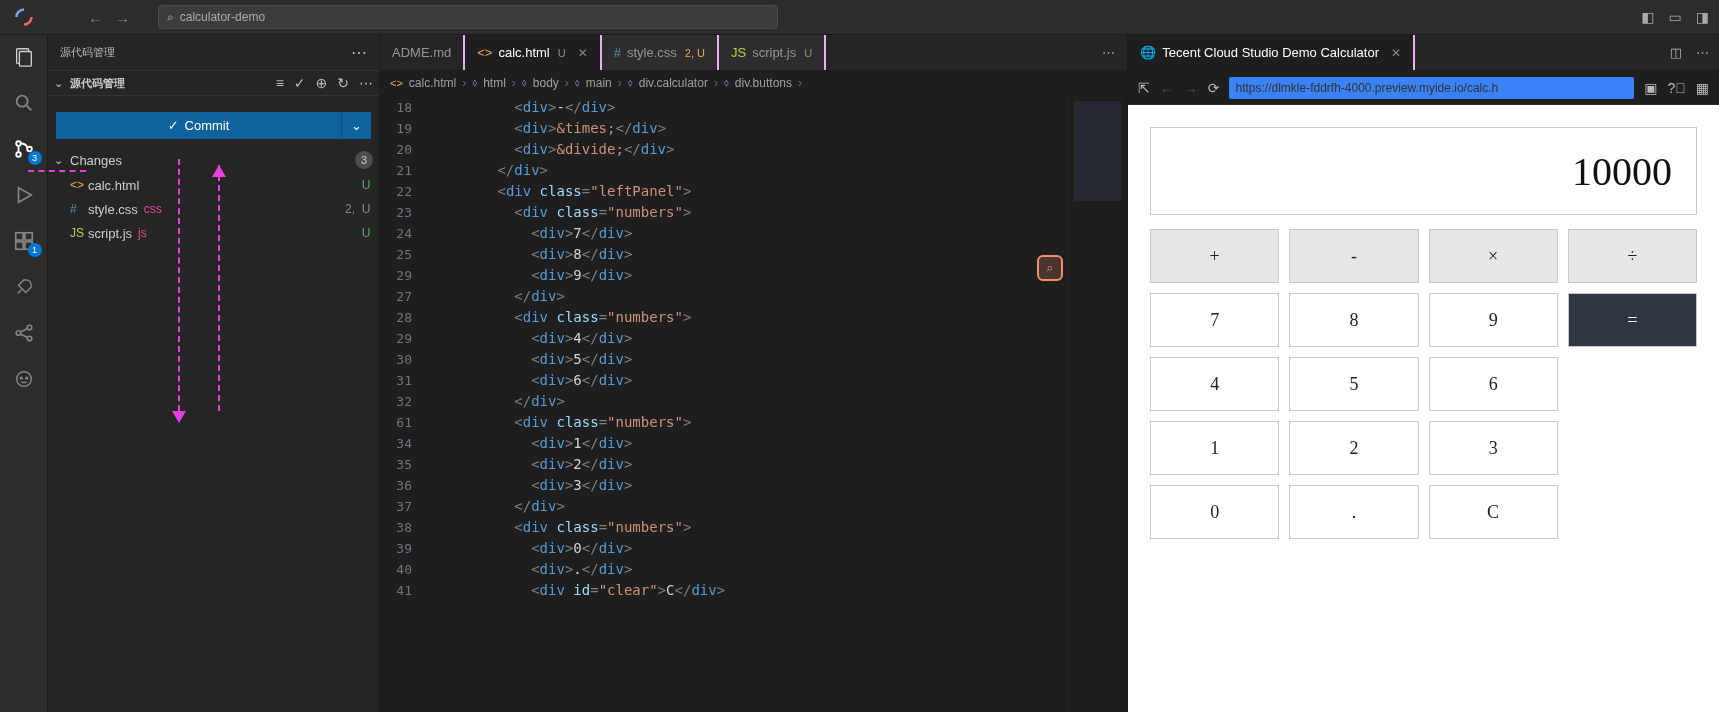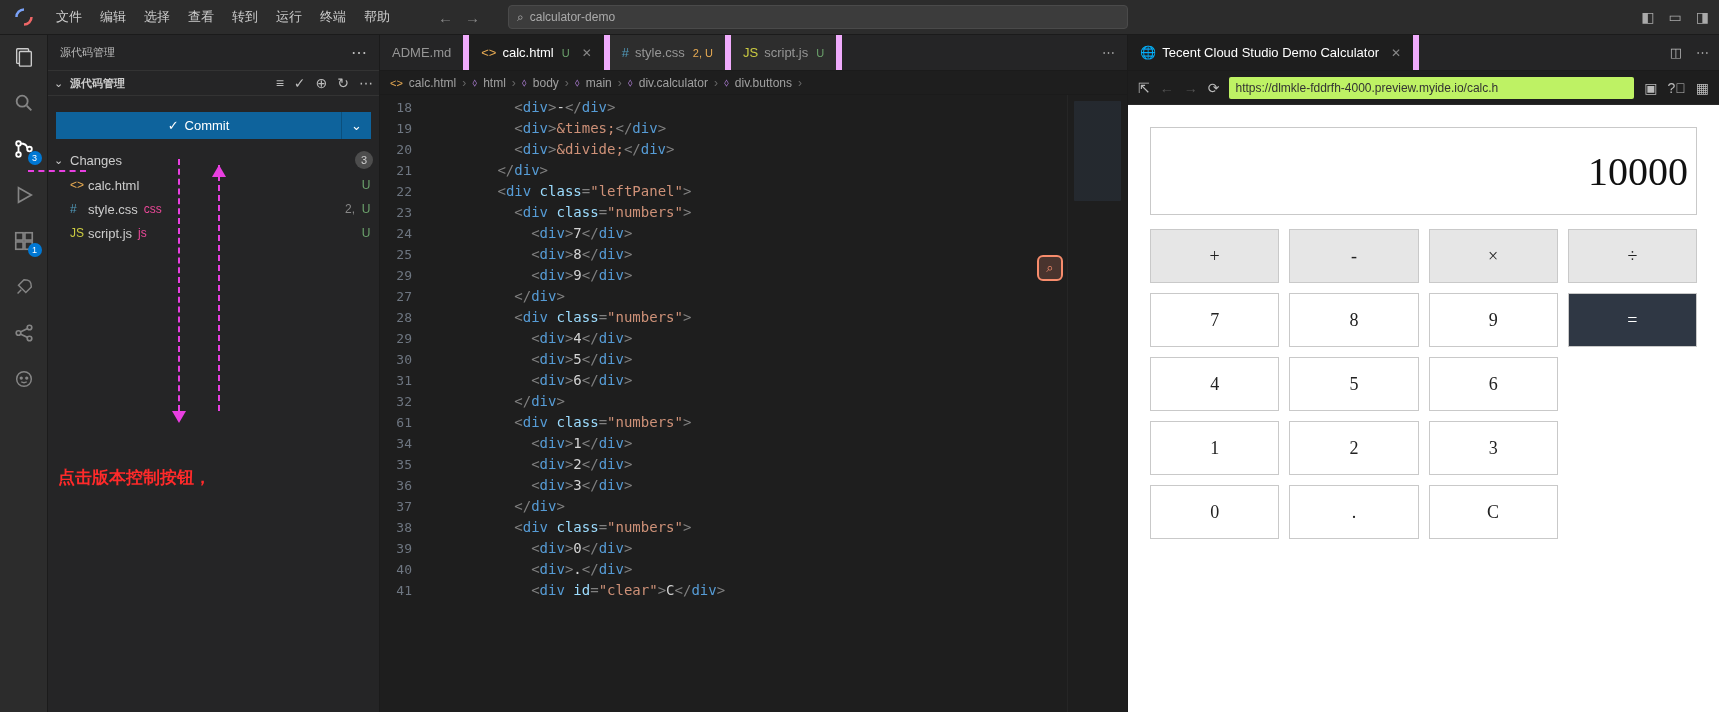--- a/index.html
+++ b/index.html
@@ -58,21 +58,21 @@
   
   .annotation{position:absolute; left:10px; bottom:222px; color:#ff2a2a; font-size:17px; font-weight:600; line-height:1.5; pointer-events:none; font-family:"Microsoft YaHei",sans-serif;}
   
   
   .arrow-dash{position:absolute; border:2px dashed #e93fe1; pointer-events:none;}
   .arrow-head{position:absolute; width:0; height:0; pointer-events:none;}
   
   
   .editor-group{flex:1; display:flex; flex-direction:column; min-width:0;}
   .tabs-row{height:36px; background:#252526; display:flex; align-items:stretch; border-bottom:1px solid #1b1b1b;}
-  .tab{display:flex; align-items:center; gap:6px; padding:0 12px; background:#2d2d2d; color:#969696; font-size:13px; cursor:pointer; border-right:6px solid #f0abfc; white-space:nowrap;}
+  .tab{display:flex; align-items:center; gap:6px; padding:0 12px; background:#2d2d2d; color:#969696; font-size:13px; cursor:pointer; border-right:2px solid #f0abfc; white-space:nowrap;}
   .tab.active{background:#1e1e1e; color:#fff; border-bottom:none;}
   .tab .status{font-size:11px; margin-left:2px;}
   .tab .close{margin-left:6px; font-size:12px; color:#888;}
   .tab.hidden-left{background:#252526;}
   .tabs-row .dots{margin-left:auto; padding:0 12px; display:flex; align-items:center; color:#bbb; cursor:pointer;}
   .breadcrumb{height:24px; background:#1e1e1e; display:flex; align-items:center; padding:0 10px; font-size:12px; color:#a0a0a0; gap:4px; border-bottom:1px solid #1b1b1b; white-space:nowrap; overflow:hidden;}
   .breadcrumb .sep{color:#666; margin:0 2px;}
   .breadcrumb .bicon{font-size:11px; margin-right:2px;}
   .editor-body{flex:1; display:flex; background:#1e1e1e; position:relative; overflow:hidden;}
   .gutter{width:50px; text-align:right; color:#6e7681; font-size:13px; padding-top:2px; padding-right:18px; font-family:Consolas,monospace; line-height:21px;}
@@ -86,55 +86,45 @@
   .highlight-marker{position:absolute; right:64px; top:160px; width:26px; height:26px; border:2px solid #f78c6c; border-radius:6px; background:rgba(247,140,108,.2); display:flex; align-items:center; justify-content:center; color:#f78c6c;}
   
   
   .preview-panel{width:592px; display:flex; flex-direction:column; background:#1e1e1e; border-left:1px solid #1b1b1b;}
   .preview-tabs{height:36px; display:flex; align-items:stretch; background:#252526; border-bottom:1px solid #1b1b1b;}
   .preview-tabs .tab{background:#1e1e1e; color:#fff;}
   .preview-tabs .right-icons{margin-left:auto; display:flex; align-items:center; gap:14px; padding:0 10px; color:#bbb;}
   .preview-toolbar{height:34px; background:#1e1e1e; display:flex; align-items:center; gap:10px; padding:0 10px; border-bottom:1px solid #2a2a2a;}
   .preview-toolbar .ticon{font-size:14px; color:#bbb; cursor:pointer;}
   .preview-toolbar .disabled{color:#555;}
-  .preview-toolbar .url{flex:1; height:22px; background:#bef264; color:#333; border:none; padding:0 6px; font-size:12px; border-radius:2px;}
+  .preview-toolbar .url{flex:1; height:22px; background:#3b82f6; color:#333; border:none; padding:0 6px; font-size:12px; border-radius:2px;}
   .preview-body{flex:1; background:#fff; padding:22px; overflow:auto;}
   
   .calc{background:#fff;}
-  .calc-display{height:88px; border:1px solid #c9c9c9; display:flex; align-items:center; justify-content:flex-end; padding:0 8px; font-size:40px; font-family:"Times New Roman",serif; color:#111;}
+  .calc-display{height:88px; border:1px solid #c9c9c9; display:flex; align-items:center; justify-content:flex-end; padding:0 24px; font-size:40px; font-family:"Times New Roman",serif; color:#111;}
   .calc-grid{display:grid; grid-template-columns:repeat(4,1fr); gap:10px; margin-top:14px;}
   .calc-btn{height:54px; border:1px solid #c9c9c9; background:#fff; display:flex; align-items:center; justify-content:center; font-size:18px; font-family:"Times New Roman",serif; cursor:pointer; color:#222;}
   .calc-btn.op{background:#e6e6e6;}
   .calc-btn.eq{background:#2f3744; color:#fff; grid-row:span 3;}
   
   .greenU{color:#6ca36c;}
   .orangeM{color:#e8ab53;}
 </style>
 </head>
 <body>
 
 <div class="root">
 
   <div class="titlebar">
     <div class="logo">
       <svg width="20" height="20" viewBox="0 0 24 24">
           <path d="M12 3 C7 3 3 7 3 12" stroke="#7aa2f7" stroke-width="3" fill="none"></path>
           <path d="M12 21 C17 21 21 17 21 12" stroke="#e66" stroke-width="3" fill="none"></path>
         </svg>
     </div>
-    <div class="menu" id="menu">
-        <span>文件</span>
-        <span>编辑</span>
-        <span>选择</span>
-        <span>查看</span>
-        <span>转到</span>
-        <span>运行</span>
-        <span>终端</span>
-        <span>帮助</span>
-      </div>
     <div class="navarrows">
       <span>←</span>
       <span>→</span>
     </div>
     <div class="search-box">
       <span class="sicon">⌕</span>
       <span>calculator-demo</span>
     </div>
     <div class="spacer"></div>
     <div class="layout-icons">
@@ -260,21 +250,20 @@
           </div>
         </div>
 
       <div class="arrow-dash" style="left:130px; top:124px; width:0; height:252px; border-right:none;border-top:none;border-bottom:none;"></div>
       <div class="arrow-head" style="left:124px; top:376px; border-left:7px solid transparent;border-right:7px solid transparent;border-top:12px solid #e93fe1;"></div>
       <div class="arrow-dash" style="left:170px; top:130px; width:0; height:246px; border-right:none;border-top:none;border-bottom:none;"></div>
       <div class="arrow-head" style="left:164px; top:130px; border-left:7px solid transparent;border-right:7px solid transparent;border-bottom:12px solid #e93fe1;"></div>
       <div class="arrow-dash" style="left:-20px; top:135px; width:58px; height:0; border-bottom:none;border-left:none;border-right:none;"></div>
 
       <div class="annotation">
-        <div>点击版本控制按钮，</div>
       </div>
     </div>
 
     <div class="editor-group">
       <div class="tabs-row">
         <div class="tab hidden-left">
           <span>ADME.md</span>
         </div>
         <div id="tabs-container" style="display:flex;">
             <div class="tab active">

